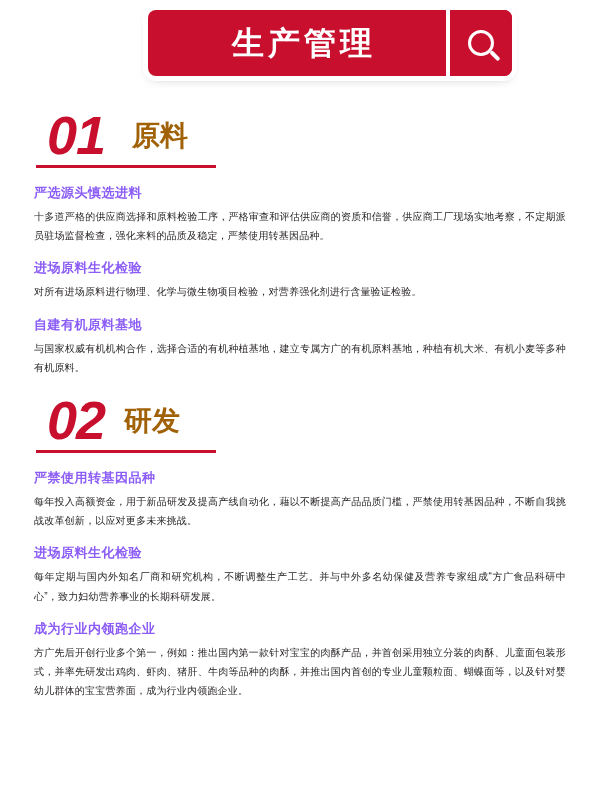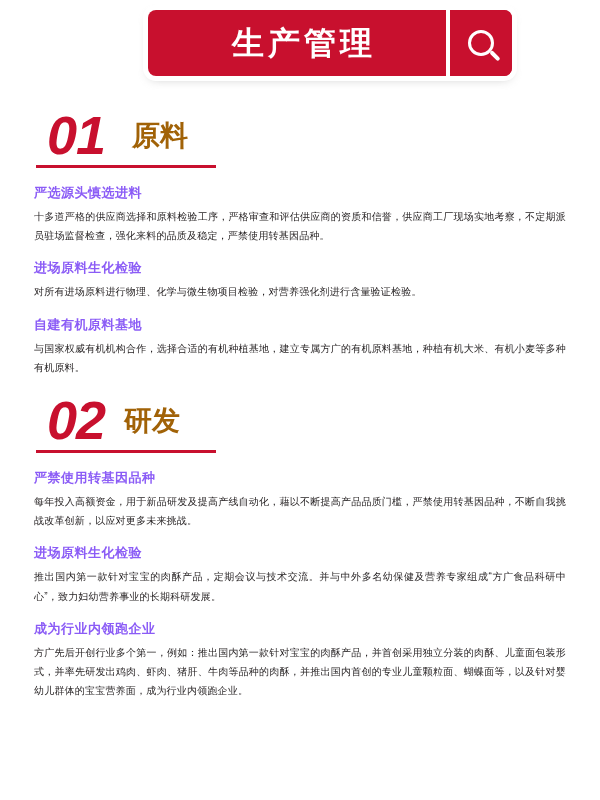--- a/index.html
+++ b/index.html
@@ -181,19 +181,19 @@
     <div class="sec-label l2">研发</div>
     <div class="sec-rule"></div>
   </div>
 
   <div>
     <div class="sub-title">严禁使用转基因品种</div>
     <div class="sub-body">每年投入高额资金，用于新品研发及提高产线自动化，藉以不断提高产品品质门槛，严禁使用转基因品种，不断自我挑战改革创新，以应对更多未来挑战。</div>
   </div>
   <div>
     <div class="sub-title">进场原料生化检验</div>
-    <div class="sub-body">推出国内第一款针对宝宝的肉酥产品，定期会议与技术交流。并与中外多名幼保健及营养专家组成“方广食品科研中心”，致力妇幼营养事业的长期科研发展。</div>
+    <div class="sub-body">每年定期与国内外知名厂商和研究机构，不断调整生产工艺。并与中外多名幼保健及营养专家组成“方广食品科研中心”，致力妇幼营养事业的长期科研发展。</div>
   </div>
   <div>
     <div class="sub-title">成为行业内领跑企业</div>
     <div class="sub-body">方广先后开创行业多个第一，例如：推出国内第一款针对宝宝的肉酥产品，并首创采用独立分装的肉酥、儿童面包装形式，并率先研发出鸡肉、虾肉、猪肝、牛肉等品种的肉酥，并推出国内首创的专业儿童颗粒面、蝴蝶面等，以及针对婴幼儿群体的宝宝营养面，成为行业内领跑企业。</div>
   </div>
 </div>
 
 </body></html>

